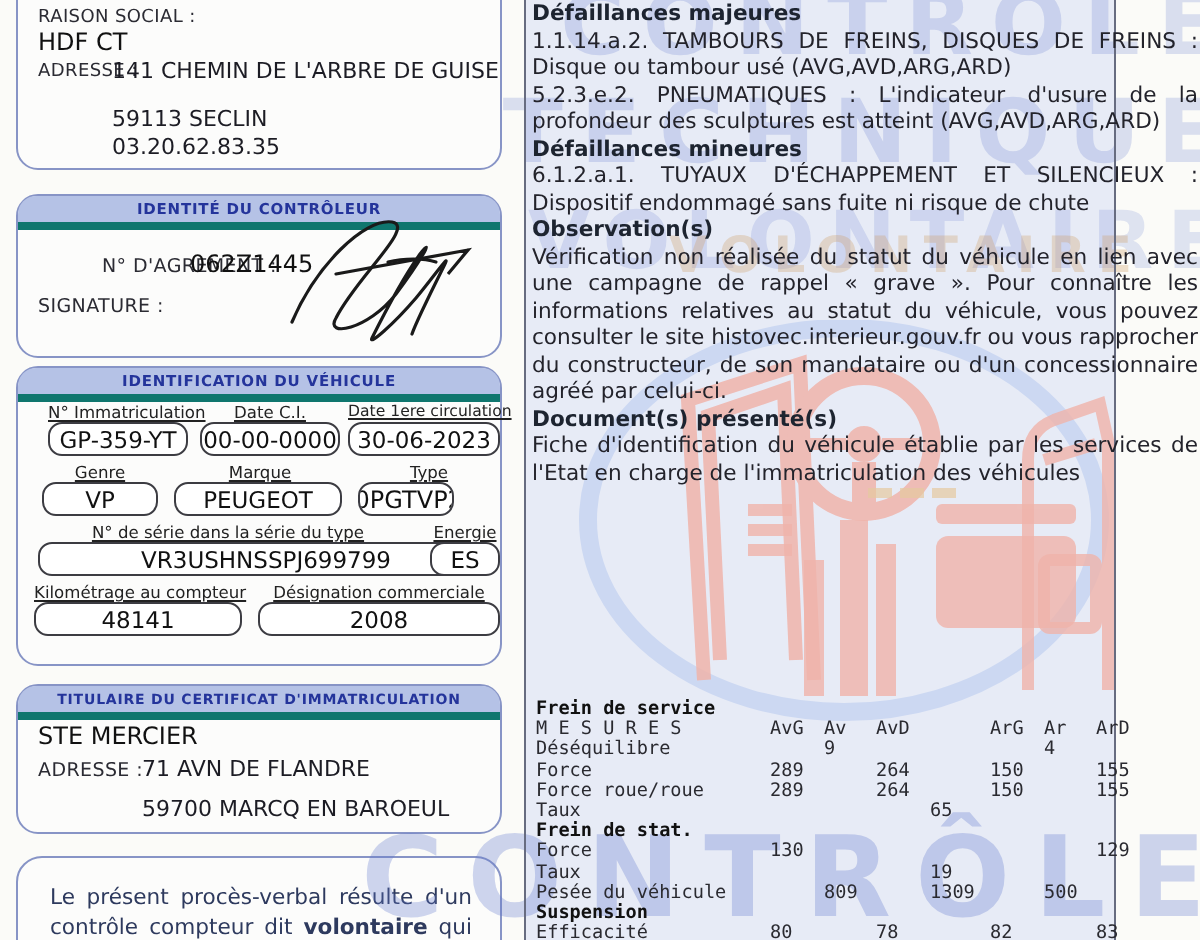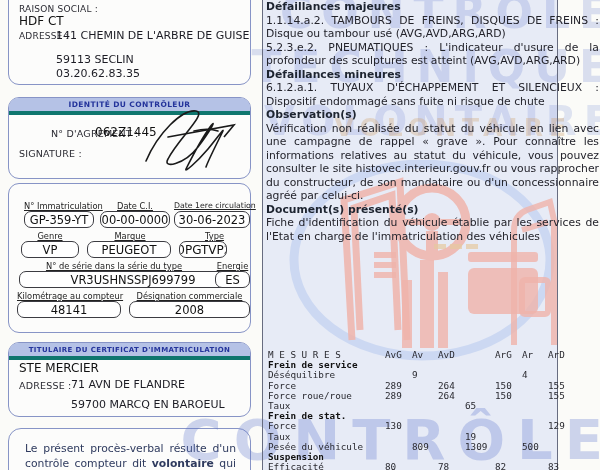--- a/index.html
+++ b/index.html
@@ -119,32 +119,32 @@
   <p class="dhead">Défaillances mineures</p>
   <p>6.1.2.a.1. TUYAUX D'ÉCHAPPEMENT ET SILENCIEUX : Dispositif endommagé sans fuite ni risque de chute</p>
   <p class="dhead">Observation(s)</p>
   <p>Vérification non réalisée du statut du véhicule en lien avec une campagne de rappel « grave ». Pour connaître les informations relatives au statut du véhicule, vous pouvez consulter le site histovec.interieur.gouv.fr ou vous rapprocher du constructeur, de son mandataire ou d'un concessionnaire agréé par celui-ci.</p>
   <p class="dhead">Document(s) présenté(s)</p>
   <p>Fiche d'identification du véhicule établie par les services de l'Etat en charge de l'immatriculation des véhicules</p>
 </div>
 
 <div class="measures">
   <div class="mrow">
+      <span class="mcell msection">Frein de service</span>
+    </div>
+  <div class="mrow">
     <span class="mcell">M E S U R E S</span>
     <span class="mcell">AvG</span>
     <span class="mcell">Av</span>
     <span class="mcell">AvD</span>
     <span class="mcell"></span>
     <span class="mcell">ArG</span>
     <span class="mcell">Ar</span>
     <span class="mcell">ArD</span>
   </div>
-  <div class="mrow">
-      <span class="mcell msection">Frein de service</span>
-    </div>
   <div class="mrow">
     <span class="mcell">Déséquilibre</span>
     <span class="mcell"></span>
     <span class="mcell">9</span>
     <span class="mcell"></span>
     <span class="mcell"></span>
     <span class="mcell"></span>
     <span class="mcell">4</span>
     <span class="mcell"></span>
   </div>
@@ -243,20 +243,21 @@
 </div>
 <svg class="sig" style="left:138px;top:103px;" width="102" height="72" viewBox="0 0 102 72">
   <g fill="none" stroke="#1a1a1a" stroke-width="1.6" stroke-linecap="round">
     <path d="M8,58 C20,30 44,6 58,8 C70,10 40,36 30,56 C24,66 46,62 60,44 C72,28 80,14 72,24 C62,38 52,58 48,66 C46,70 58,60 70,46 C80,34 88,22 84,30 C78,42 70,58 68,64"></path>
     <path d="M30,34 L96,22 L86,34 L96,22"></path>
     <path d="M56,28 C64,26 74,26 80,28"></path>
   </g>
 </svg>
 
 <div class="lbox" style="top:183px;height:150px;">
+  <div class="banner">IDENTIFICATION DU VÉHICULE</div>
 
   <div class="fld-label" style="left:15px;top:17px;width:70px;">N° Immatriculation</div>
   <div class="fld-box" style="left:15px;top:27px;width:70px;">GP-359-YT</div>
   <div class="fld-label" style="left:91px;top:17px;width:70px;">Date C.I.</div>
   <div class="fld-box" style="left:91px;top:27px;width:70px;">00-00-0000</div>
   <div class="fld-label" style="left:165px;top:17px;width:76px;font-size:7.8px;">Date 1ere circulation</div>
   <div class="fld-box" style="left:165px;top:27px;width:76px;">30-06-2023</div>
 
   <div class="fld-label" style="left:12px;top:47px;width:58px;">Genre</div>
   <div class="fld-box" style="left:12px;top:57px;width:58px;">VP</div>

